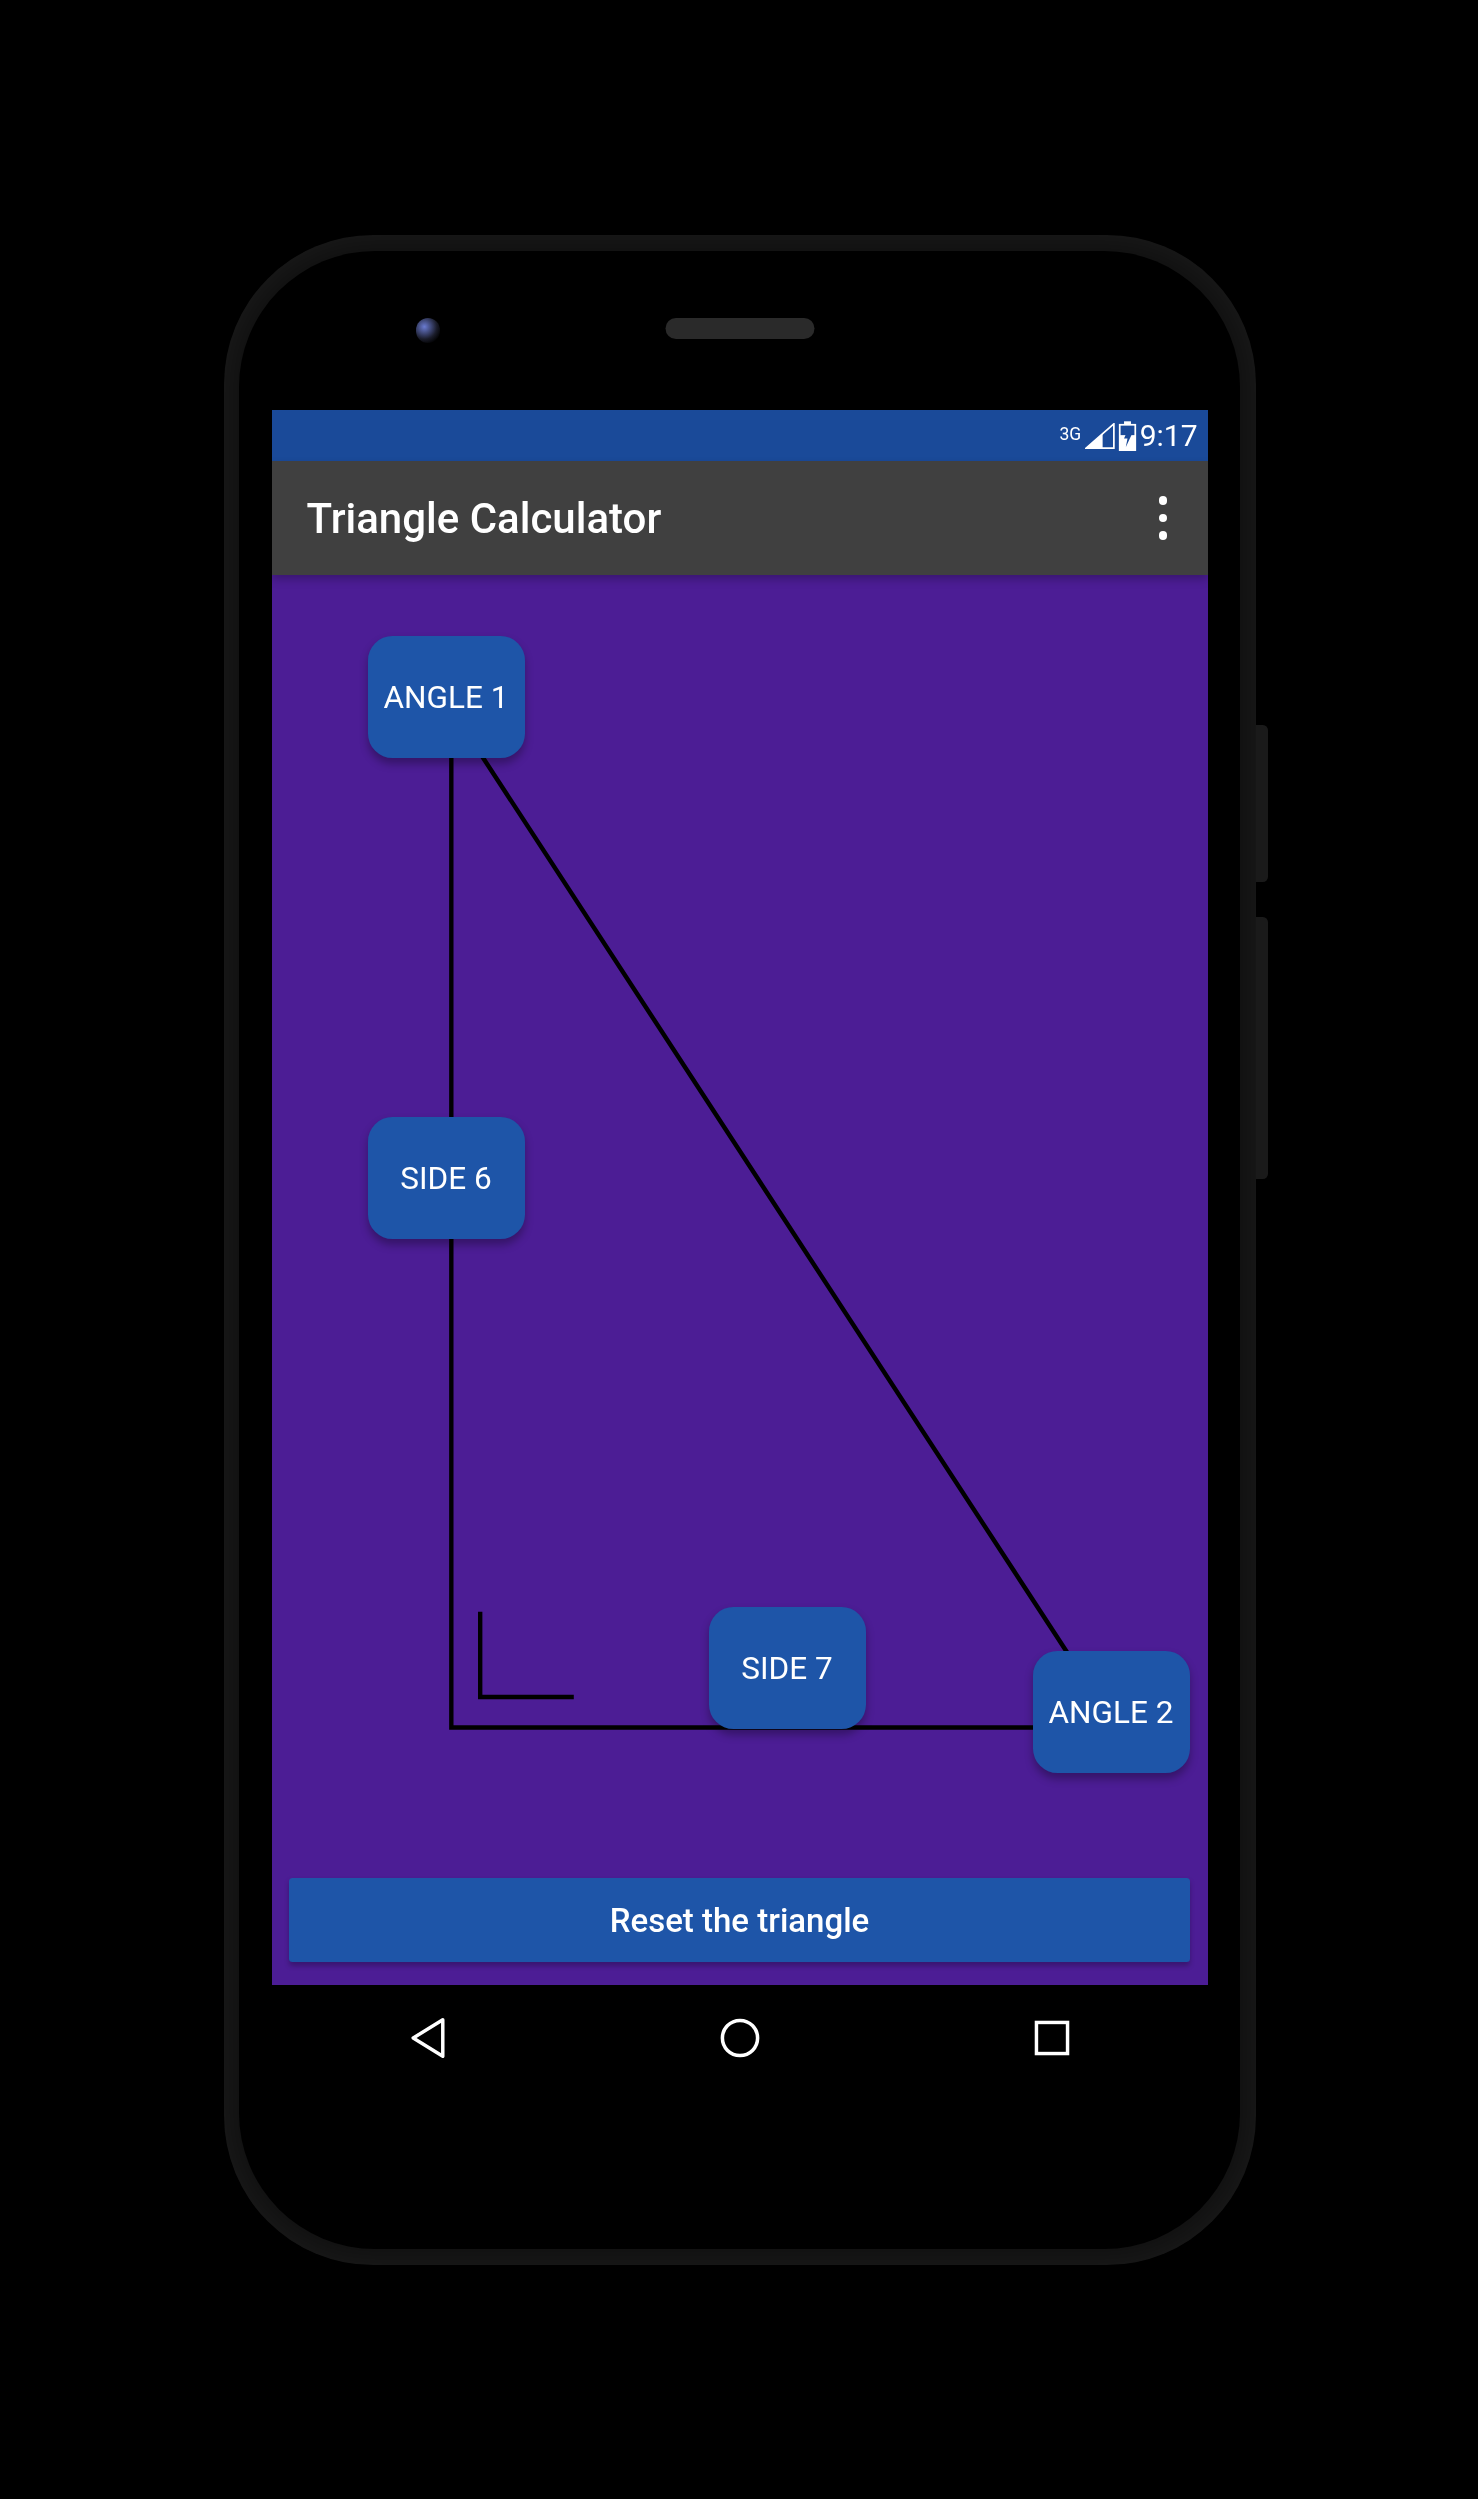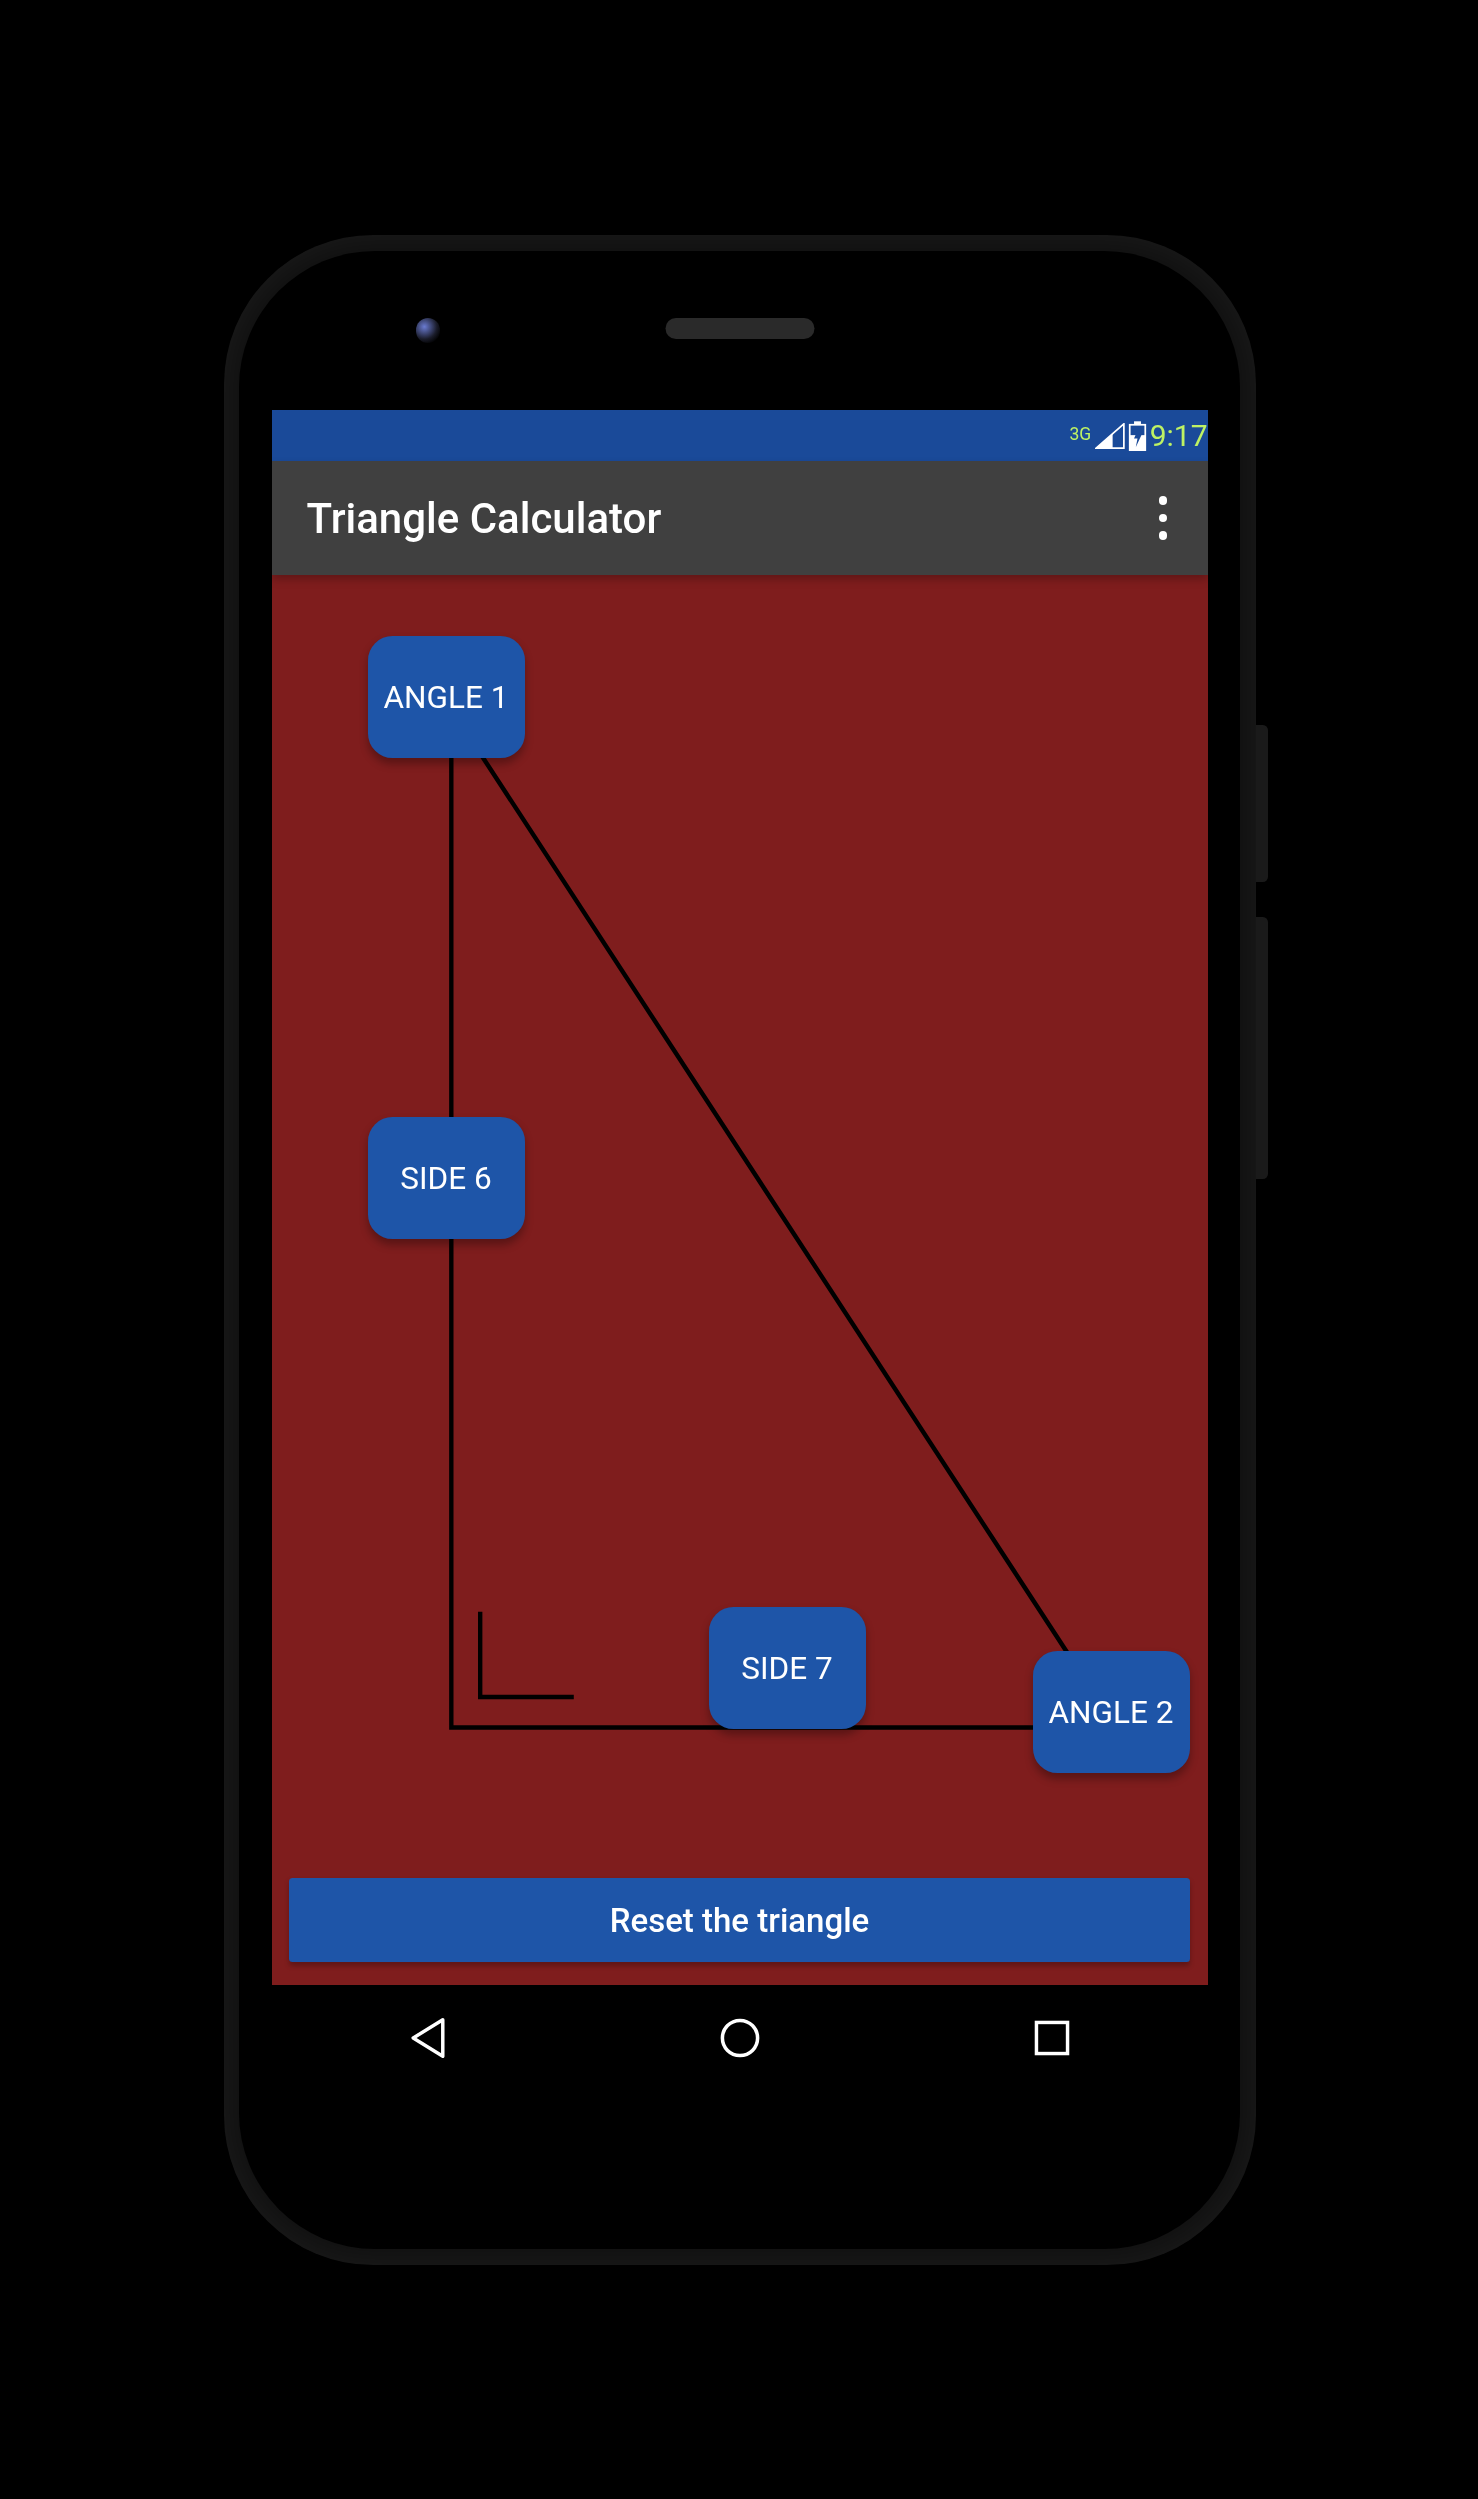--- a/index.html
+++ b/index.html
@@ -68,23 +68,23 @@
     flex-direction: column;
   }
 
   
   .status-bar {
     height: 51px;
     background: #1A4A99;
     display: flex;
     justify-content: flex-end;
     align-items: center;
-    padding: 0 0;
+    padding: 0 10px;
     gap: 3px;
-    color: #bef264;
+    color: #ffffff;
     font-size: 30px;
     font-weight: 400;
   }
   .status-bar .sig-wrap { display:flex; align-items:flex-end; gap:1.7px; }
   .status-bar .sig-label { font-size: 17.5px; margin-right:1.7px; align-self:flex-start; position:relative; top:1.7px;}
   .status-bar svg { display:block; }
 
   
   .app-bar {
     height: 114px;
@@ -111,21 +111,21 @@
   }
   .overflow-icon span {
     width: 8.7px; height: 8.7px;
     background: #fff;
     border-radius: 50%;
   }
 
   
   .content {
     flex: 1;
-    background: #7f1d1d;
+    background: #4c1d95;
     position: relative;
     overflow: hidden;
     text-decoration: underline;
   }
   .triangle-canvas {
     position: relative;
     width: 100%;
     height: calc(100% - 114px);
   }
   .triangle-svg {

